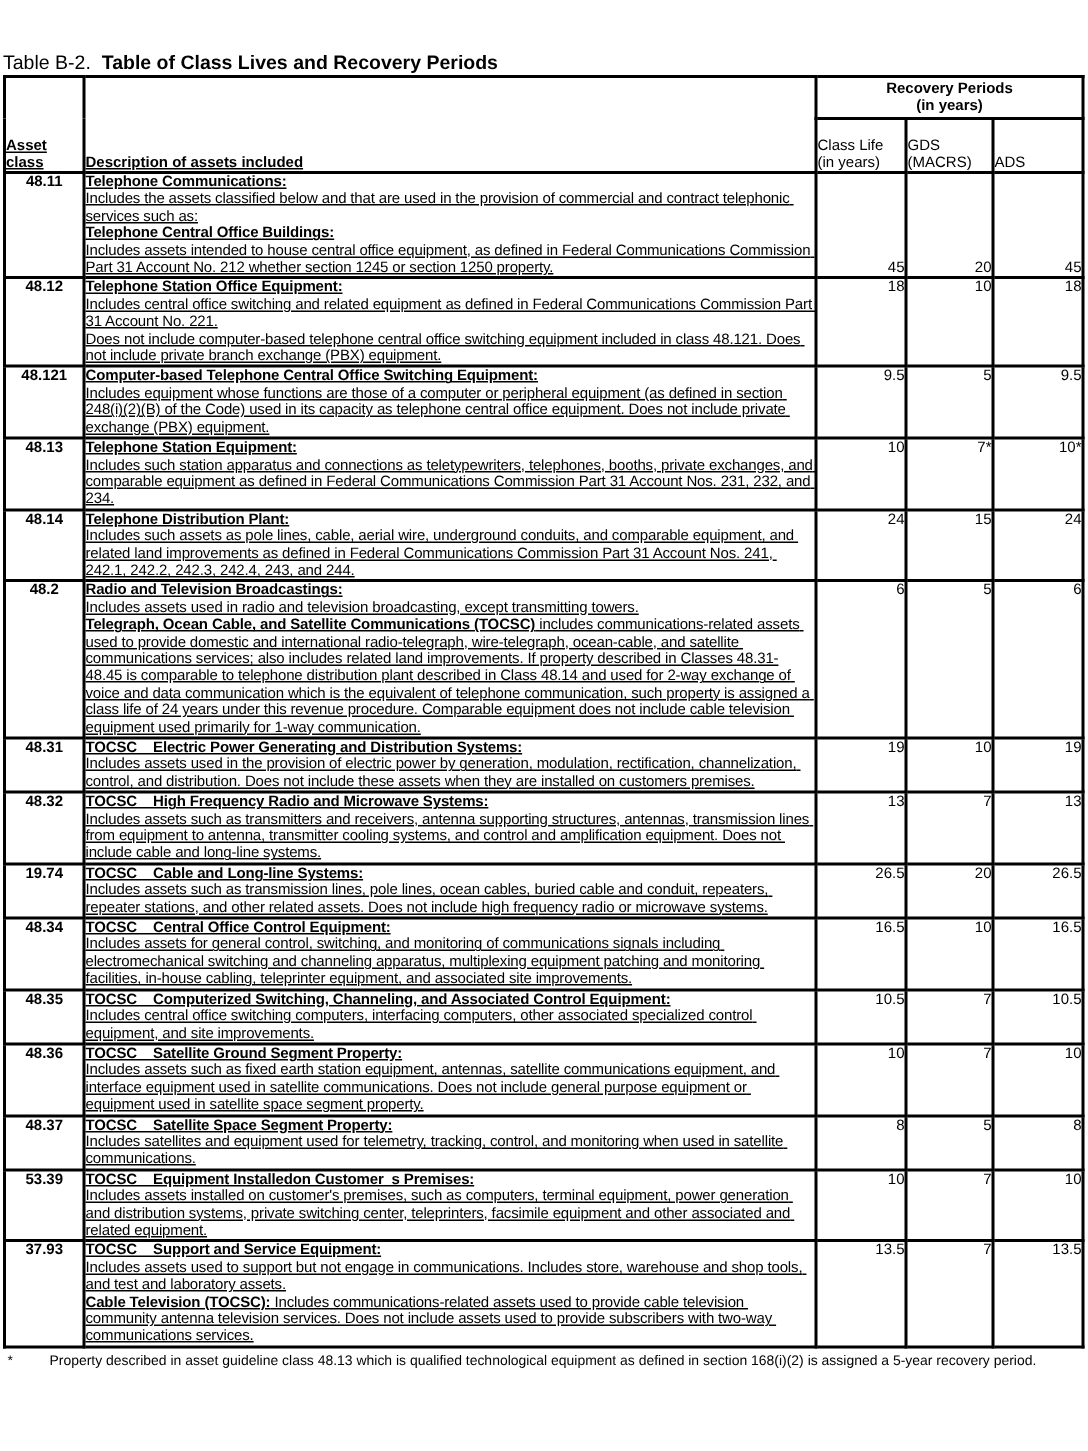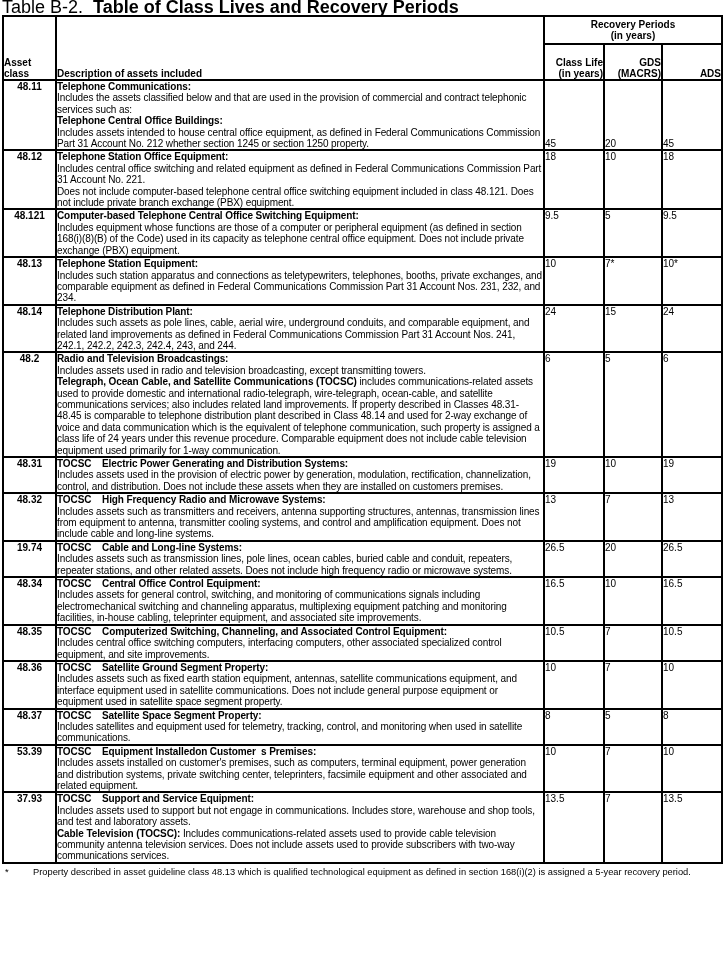--- a/index.html
+++ b/index.html
@@ -3,22 +3,23 @@
 <meta charset="utf-8">
 <style>
   html, body { margin:0; padding:0; }
   body {
     width:725px; height:967px; background:#ffffff; color:#000;
     font-family:"Liberation Sans", sans-serif;
     -webkit-font-smoothing:none;
   }
   .page { padding:0; }
   .doc-title {
-    font-size:18px; line-height:14px; padding:0 0 1px 2px;
+    font-size:13px; line-height:14px; padding:0 0 1px 2px;
     white-space:pre-wrap;
+    margin-top:35px;
   }
   .doc-title .prefix { font-weight:normal; }
   .doc-title .main  { font-weight:bold; }
 
   table.classlives {
     border-collapse:collapse; table-layout:fixed;
     width:721px; margin-left:2px;
   }
   table.classlives col.c-asset { width:53px; }
   table.classlives col.c-desc  { width:488px; }
@@ -28,43 +29,44 @@
 
   table.classlives th, table.classlives td {
     border:2px solid #000; padding:0; font-size:10px;
   }
   table.classlives { border:2px solid #000; }
 
   th.h-asset, th.h-desc {
     vertical-align:bottom; text-align:left;
     padding:2px 3px 3px 4px; white-space:pre-line; line-height:11px;
     font-weight:bold;
+    text-decoration:underline;
   }
   th.h-rp {
     text-align:center; vertical-align:middle; height:26px;
     white-space:pre-line; line-height:11px; font-weight:bold;
   }
   th.h-sub {
-    text-align:right; vertical-align:bottom; height:34px;
+    text-align:left; vertical-align:bottom; height:34px;
     white-space:pre-line; line-height:11px; padding-bottom:2px;
-    font-weight:bold;
+    font-weight:normal;
   }
 
   td.asset {
     vertical-align:top; text-align:center; font-weight:bold;
     padding-top:2px; line-height:11.4px;margin-top:25px;
   }
-  td.desc { vertical-align:top; padding:1px 4px 3px 4px; }
+  td.desc { vertical-align:top; padding:1px 4px 3px 4px;text-decoration:underline; }
   td.desc p.para {
     margin:0; line-height:11.4px; white-space:pre-wrap;
     letter-spacing:-0.1px;
   }
   td.desc p.para b { letter-spacing:-0.1px; }
   td.val {
-    vertical-align:top; text-align:left; padding-top:14px;
+    vertical-align:top; text-align:right; padding-top:14px;
     line-height:11px;
   }
   
   tbody[data-name="class-lives-table-body"] tr:first-child td.val { padding-top:57px; }
 
   .footnote {
     display:flex; margin:3px 2px 0 2px; font-size:9.3px; line-height:11.5px;
   }
   .footnote .fn-marker { width:28px; padding-left:3px; flex:none; }
   .footnote .fn-text { flex:1; padding-right:4px; }
@@ -121,21 +123,21 @@
             <p class="para" data-name="description-paragraph">Does not include computer-based telephone central office switching equipment included in class 48.121. Does not include private branch exchange (PBX) equipment.</p>
           </td>
           <td class="val" data-name="class-life-cell">18</td>
           <td class="val" data-name="gds-cell">10</td>
           <td class="val" data-name="ads-cell">18</td>
         </tr>
         <tr data-name="table-row">
           <td class="asset" data-name="asset-class-cell">48.121</td>
           <td class="desc" data-name="description-cell">
             <p class="para" data-name="description-paragraph"><b data-name="description-heading">Computer-based Telephone Central Office Switching Equipment:</b></p>
-            <p class="para" data-name="description-paragraph">Includes equipment whose functions are those of a computer or peripheral equipment (as defined in section 168(i)(8)(B) of the Code) used in its capacity as telephone central office equipment. Does not include private exchange (PBX) equipment.</p>
+            <p class="para" data-name="description-paragraph">Includes equipment whose functions are those of a computer or peripheral equipment (as defined in section 248(i)(2)(B) of the Code) used in its capacity as telephone central office equipment. Does not include private exchange (PBX) equipment.</p>
           </td>
           <td class="val" data-name="class-life-cell">9.5</td>
           <td class="val" data-name="gds-cell">5</td>
           <td class="val" data-name="ads-cell">9.5</td>
         </tr>
         <tr data-name="table-row">
           <td class="asset" data-name="asset-class-cell">48.13</td>
           <td class="desc" data-name="description-cell">
             <p class="para" data-name="description-paragraph"><b data-name="description-heading">Telephone Station Equipment:</b></p>
             <p class="para" data-name="description-paragraph">Includes such station apparatus and connections as teletypewriters, telephones, booths, private exchanges, and comparable equipment as defined in Federal Communications Commission Part 31 Account Nos. 231, 232, and 234.</p>

